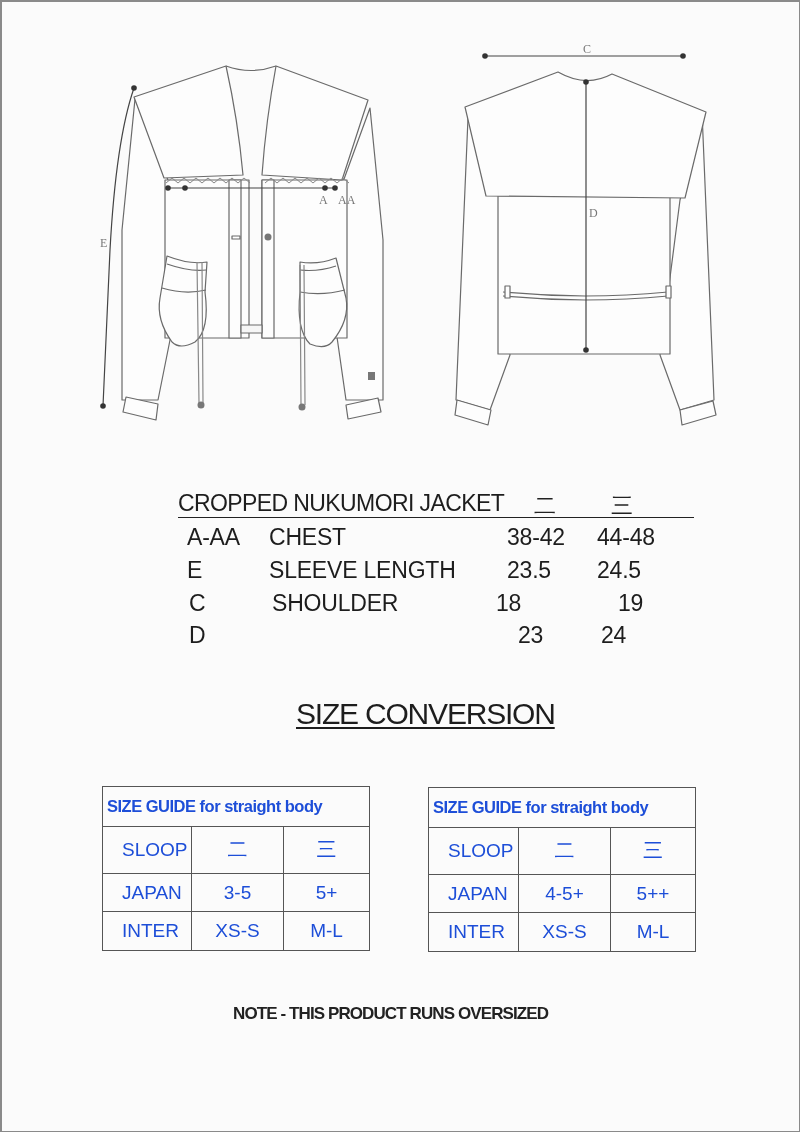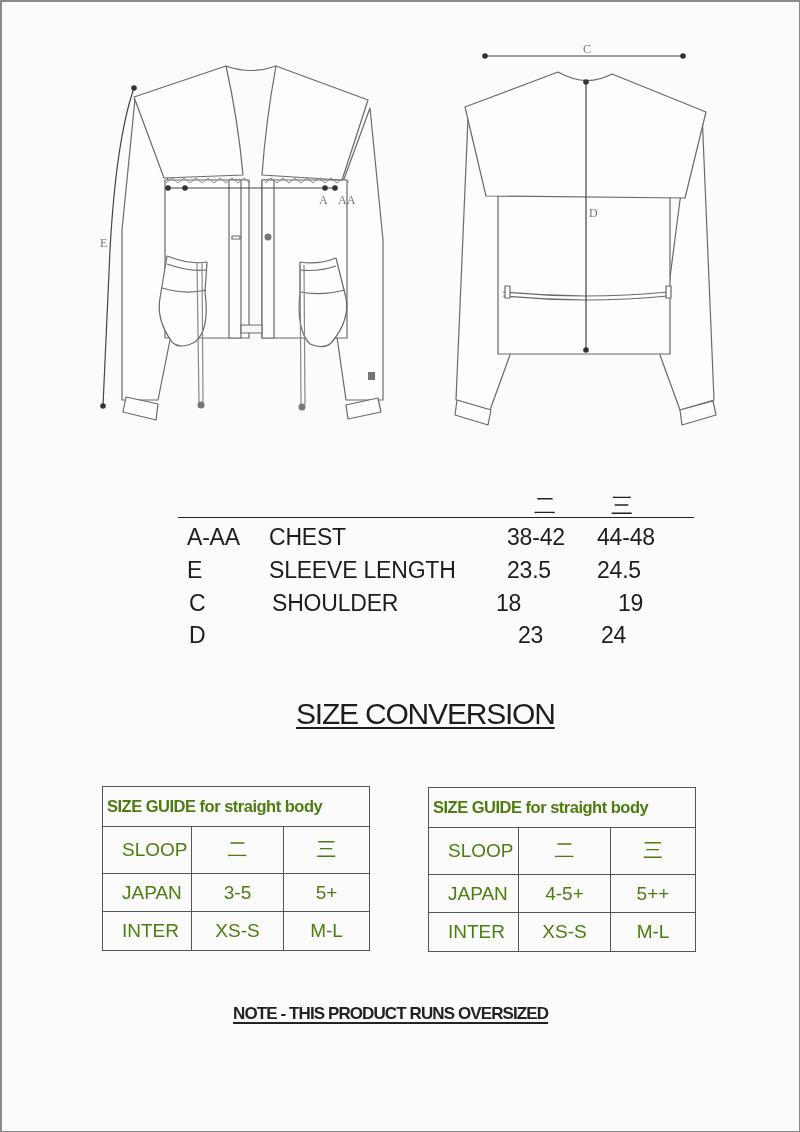--- a/index.html
+++ b/index.html
@@ -44,35 +44,35 @@
     .conv-title {
       position: absolute; left: 296px; top: 697px;
       font-size: 30px; letter-spacing: -1.2px; color: #1d1d1d;
       text-decoration: underline; text-decoration-thickness: 2px; text-underline-offset: 3px;
       white-space: nowrap;
     }
 
     
     .guide {
       position: absolute; border-collapse: collapse; background: #fbfbfb;
-      font-size: 19px; color: #4d7c0f;
+      font-size: 19px; color: #1d4ed8;
     }
     .guide td { border: 1.5px solid #555; padding: 0; }
     .guide .gt-head {
       font-weight: bold; font-size: 16.5px; letter-spacing: -0.5px;
       text-align: left; padding-left: 4px; white-space: nowrap; height: 40px;
     }
     .guide .rowlabel { text-align: left; padding-left: 19px; }
     .guide .val { text-align: center; }
     .guide .sz { font-family: "DejaVu Sans", sans-serif; font-size: 20px; }
 
     .note {
       position: absolute; left: 233px; top: 1004px;
       font-size: 17px; font-weight: bold; letter-spacing: -0.9px; color: #222;
-      text-decoration: underline; text-decoration-thickness: 1.5px; text-underline-offset: 3px;
+      text-decoration-thickness: 1.5px; text-underline-offset: 3px;
       white-space: nowrap;
     }
   </style>
 </head>
 <body>
 
 <svg class="illus" width="800" height="460" viewBox="0 0 800 460">
   <g fill="#fdfdfd" stroke="#6a6a6a" stroke-width="1.2" stroke-linejoin="round">
 
     <path d="M135 99 L122 230 L122 400 L158 400 L172 330 L172 190 Z"></path>
@@ -146,20 +146,21 @@
   </g>
 </svg>
 
 <span class="dim-label" style="left:319px; top:193px;">A</span>
 <span class="dim-label" style="left:338px; top:193px;">AA</span>
 <span class="dim-label" style="left:100px; top:236px;">E</span>
 <span class="dim-label" style="left:583px; top:42px;">C</span>
 <span class="dim-label" style="left:589px; top:206px;">D</span>
 
 <div class="meas-title-row">
+  <span class="meas-title">CROPPED NUKUMORI JACKET</span>
   <span class="meas-size-head" style="left:356px;">二</span>
   <span class="meas-size-head" style="left:433px;">三</span>
 </div>
 
 <div class="meas-row" style="top:524px;">
   <span style="left:187px;">A-AA</span>
   <span style="left:269px;">CHEST</span>
   <span style="left:507px;">38-42</span>
   <span style="left:597px;">44-48</span>
 </div>

